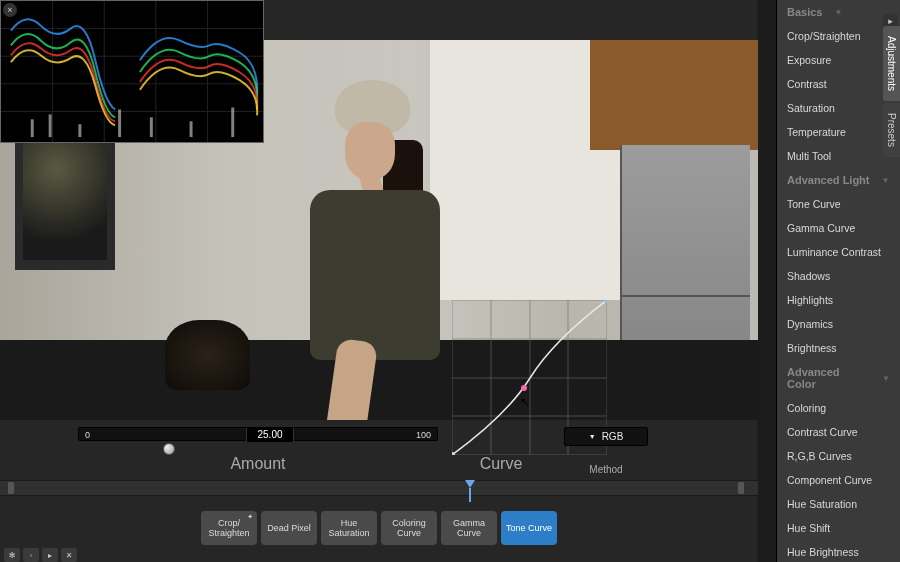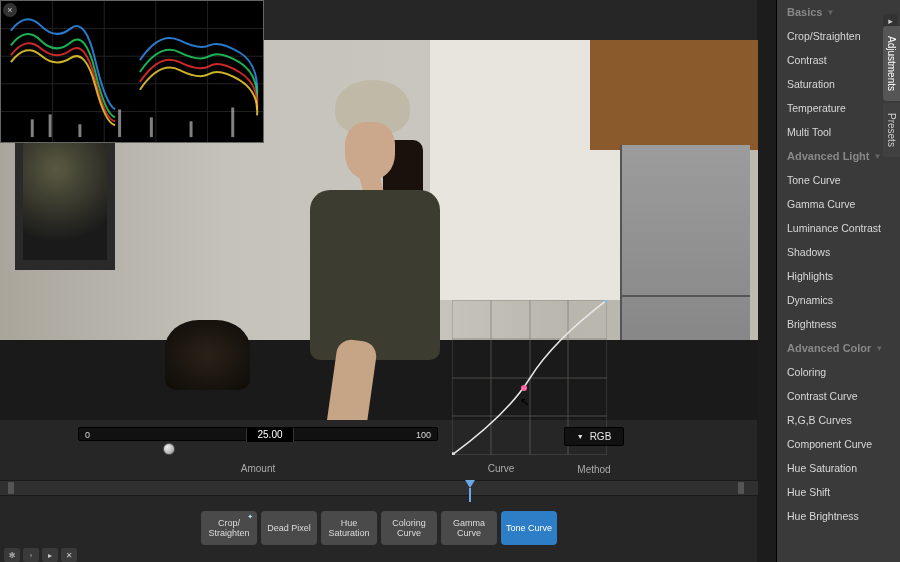--- a/index.html
+++ b/index.html
@@ -19,21 +19,21 @@
     top: 0; right: 0;
     width: 124px; height: 562px;
     background: #3a3a3a;
     border-left: 1px solid #000;
     overflow-y: auto;
   }
   .sidebar-section-header {
     padding: 6px 10px;
     font-size: 11px; font-weight: 600;
     color: #888;
-    display: flex; align-items: center; gap: 4px;
+    display: flex; align-items: center; gap: 12px;
     cursor: pointer;
   }
   .sidebar-section-header .chevron { font-size: 8px; color: #666; }
   .sidebar-item {
     padding: 6px 10px;
     font-size: 10.5px;
     color: #d8d8d8;
     cursor: pointer;
   }
   .vtab {
@@ -162,25 +162,25 @@
     width:48px; height:14px; background:#000;
     text-align:center; font-size:10px; line-height:14px; color:#fff;
     border-left:1px solid #333; border-right:1px solid #333;margin-left:12px;
   }
   .slider-knob {
     position:absolute; top:15px;
     width:12px; height:12px; border-radius:50%;
     background:radial-gradient(circle at 30% 30%,#eee,#999);
     border:1px solid #555; margin-left:-6px;
   }
-  .ctrl-label { font-size:10px; color:#aaa; margin-top:18px; }
+  .ctrl-label { font-size:16px; color:#aaa; margin-top:10px; }
   .ctrl-label2 { font-size:10px; color:#aaa; }
 
   .method-box {
-    width: 60px; height: 19px;
+    width: 84px; height: 19px;
     background: #111;
     border:1px solid #000;
     border-radius:2px;
     display:flex; align-items:center; justify-content:center;
     gap:6px; color:#e8e8e8; font-size:10px;
     cursor:pointer;
   }
   .method-box .tri { font-size:7px; }
 
   
@@ -376,20 +376,21 @@
       <div class="tbtn">✕</div>
     </div>
 </div>
 
 <div class="sidebar" id="sidebar">
     <div class="sidebar-section-header">
       <span>Basics</span>
       <span class="chevron">▼</span>
     </div>
     <div class="sidebar-item">Crop/Straighten</div>
+    <div class="sidebar-item">Exposure</div>
     <div class="sidebar-item">Contrast</div>
     <div class="sidebar-item">Saturation</div>
     <div class="sidebar-item">Temperature</div>
     <div class="sidebar-item">Multi Tool</div>
     <div class="sidebar-section-header">
       <span>Advanced Light</span>
       <span class="chevron">▼</span>
     </div>
     <div class="sidebar-item">Tone Curve</div>
     <div class="sidebar-item">Gamma Curve</div>

